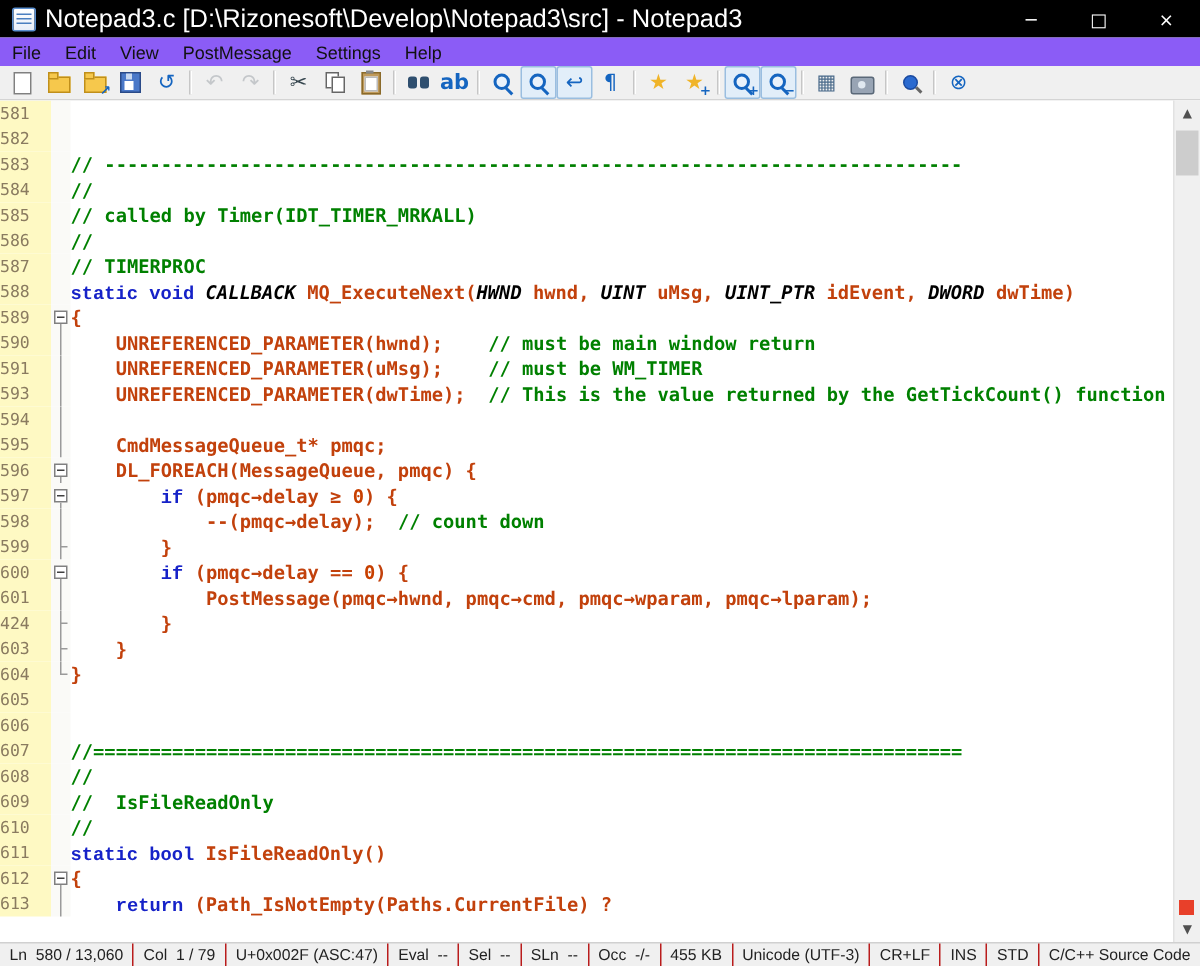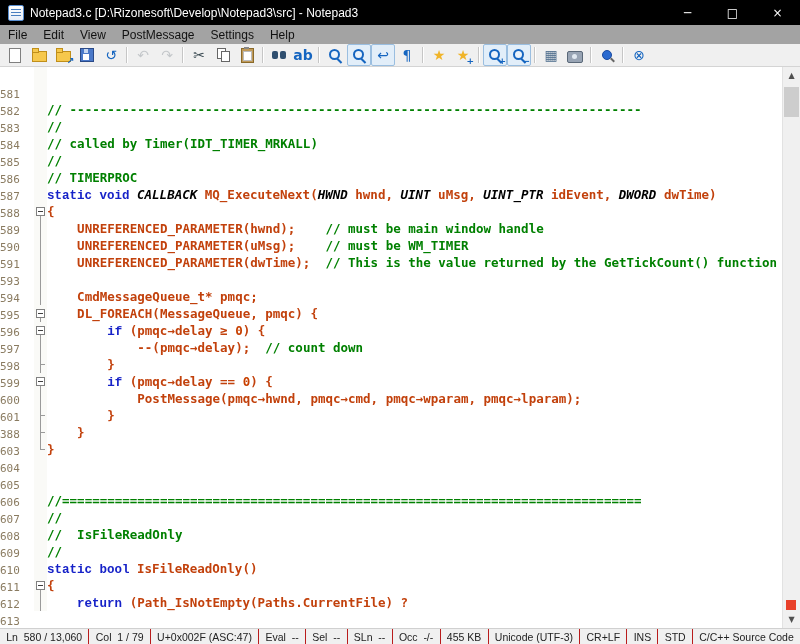--- a/index.html
+++ b/index.html
@@ -5,27 +5,27 @@
   html,body{margin:0;padding:0;}
   body{width:800px;height:644px;overflow:hidden;background:#fff;
        font-family:"Liberation Sans",sans-serif;-webkit-font-smoothing:antialiased;}
 
   
   .titlebar{height:25px;background:#000;color:#fff;display:flex;align-items:center;}
   .app-icon{width:14px;height:14px;margin:0 6px 0 8px;flex:0 0 auto;position:relative;
             background:linear-gradient(#ffffff,#e8eef8);border:1px solid #5a8fd0;border-radius:2px;}
   .app-icon::before{content:'';position:absolute;left:2px;top:3px;right:2px;height:1px;
             background:#4a7fc0;box-shadow:0 3px 0 #4a7fc0,0 6px 0 #4a7fc0;}
-  .title-text{font-size:12px;flex:1;white-space:nowrap;overflow:hidden;}
+  .title-text{font-size:17px;flex:1;white-space:nowrap;overflow:hidden;}
   .win-controls{display:flex;height:100%;flex:0 0 auto;}
   .wbtn{width:45px;height:100%;display:flex;align-items:center;justify-content:center;
         font-size:12px;color:#fff;font-family:"DejaVu Sans",sans-serif;}
 
   
-  .menubar{height:19px;background:#a3a3a3;display:flex;align-items:center;font-size:12px;color:#111;}
+  .menubar{height:19px;background:#8b5cf6;display:flex;align-items:center;font-size:12px;color:#111;}
   .mi{padding:0 8px;height:100%;display:flex;align-items:center;}
 
   
   .toolbar{height:22px;background:#f0f0f0;border-bottom:1px solid #d4d4d4;
            display:flex;align-items:center;padding-left:3px;}
   .tbi{width:22px;height:20px;display:inline-flex;align-items:center;justify-content:center;
        position:relative;border:1px solid transparent;border-radius:2px;flex:0 0 auto;}
   .tbi.framed{border-color:#9ABEE0;background:#E2EEF9;}
   .tbi.disabled{opacity:.5;}
   .tsep{width:1px;height:16px;background:#c6c6c6;border-right:1px solid #ffffff;margin:0 3px;flex:0 0 auto;}
@@ -61,21 +61,21 @@
   .sh-pin::before{content:'';position:absolute;left:2px;top:2px;width:8px;height:8px;
        background:#2A6AD0;border-radius:50%;border:1px solid #1A4AA0;}
   .sh-pin::after{content:'';position:absolute;left:10px;top:11px;width:5px;height:2px;background:#666;transform:rotate(45deg);}
 
   
   .editor{position:relative;height:561px;background:#fff;}
   .editor-lines{position:absolute;top:0;left:0;right:17px;bottom:0;overflow:hidden;
        font-family:"DejaVu Sans Mono",monospace;font-size:12.5px;font-weight:bold;}
   .row{display:flex;height:17px;line-height:17px;}
   .ln{flex:0 0 30px;text-align:left;padding-right:4px;background:#fef9c3;color:#8a7b60;
-      font-size:11px;font-weight:normal;margin-top:19px;}
+      font-size:11px;font-weight:normal;}
   .fold{flex:0 0 13px;position:relative;background:#fafaf7;}
   .fold.line::before,.fold.tee::before{content:'';position:absolute;left:6px;top:0;bottom:0;width:1px;background:#9a9a9a;}
   .fold.corner::before{content:'';position:absolute;left:6px;top:0;height:9px;width:1px;background:#9a9a9a;}
   .fold.corner::after,.fold.tee::after{content:'';position:absolute;left:6px;top:8px;width:5px;height:1px;background:#9a9a9a;}
   .fold.box::before{content:'';position:absolute;left:6px;top:13px;bottom:0;width:1px;background:#9a9a9a;}
   .bx{position:absolute;left:2px;top:4px;width:7px;height:7px;border:1px solid #808080;background:#fff;}
   .bx::after{content:'';position:absolute;left:1px;top:3px;width:5px;height:1px;background:#404040;}
   .code{white-space:pre;color:#000;}
   .tk-kw{color:#1622C8;font-family:Liberation Mono, monospace;}
   .tk-cm{color:#008000;}
@@ -253,21 +253,21 @@
       <div class="row">
         <span class="ln">589</span>
         <span class="fold box">
           <span class="bx"></span>
         </span>
         <span class="code"><span class="tk-df">{</span></span>
       </div>
       <div class="row">
         <span class="ln">590</span>
         <span class="fold line"></span>
-        <span class="code"><span class="tk-df">    UNREFERENCED_PARAMETER(hwnd);    </span><span class="tk-cm">// must be main window handle</span></span>
+        <span class="code"><span class="tk-df">    UNREFERENCED_PARAMETER(hwnd);    </span><span class="tk-cm">// must be main window return</span></span>
       </div>
       <div class="row">
         <span class="ln">591</span>
         <span class="fold line"></span>
         <span class="code"><span class="tk-df">    UNREFERENCED_PARAMETER(uMsg);    </span><span class="tk-cm">// must be WM_TIMER</span></span>
       </div>
       <div class="row">
         <span class="ln">593</span>
         <span class="fold line"></span>
         <span class="code"><span class="tk-df">    UNREFERENCED_PARAMETER(dwTime);  </span><span class="tk-cm">// This is the value returned by the GetTickCount() function</span></span>
@@ -312,21 +312,21 @@
           <span class="bx"></span>
         </span>
         <span class="code"><span class="tk-df">        </span><span class="tk-kw">if</span><span class="tk-df"> (pmqc→delay == </span><span class="tk-nm">0</span><span class="tk-df">) {</span></span>
       </div>
       <div class="row">
         <span class="ln">601</span>
         <span class="fold line"></span>
         <span class="code"><span class="tk-df">            PostMessage(pmqc→hwnd, pmqc→cmd, pmqc→wparam, pmqc→lparam);</span></span>
       </div>
       <div class="row">
-        <span class="ln">388</span>
+        <span class="ln">424</span>
         <span class="fold tee"></span>
         <span class="code"><span class="tk-df">        }</span></span>
       </div>
       <div class="row">
         <span class="ln">603</span>
         <span class="fold tee"></span>
         <span class="code"><span class="tk-df">    }</span></span>
       </div>
       <div class="row">
         <span class="ln">604</span>

